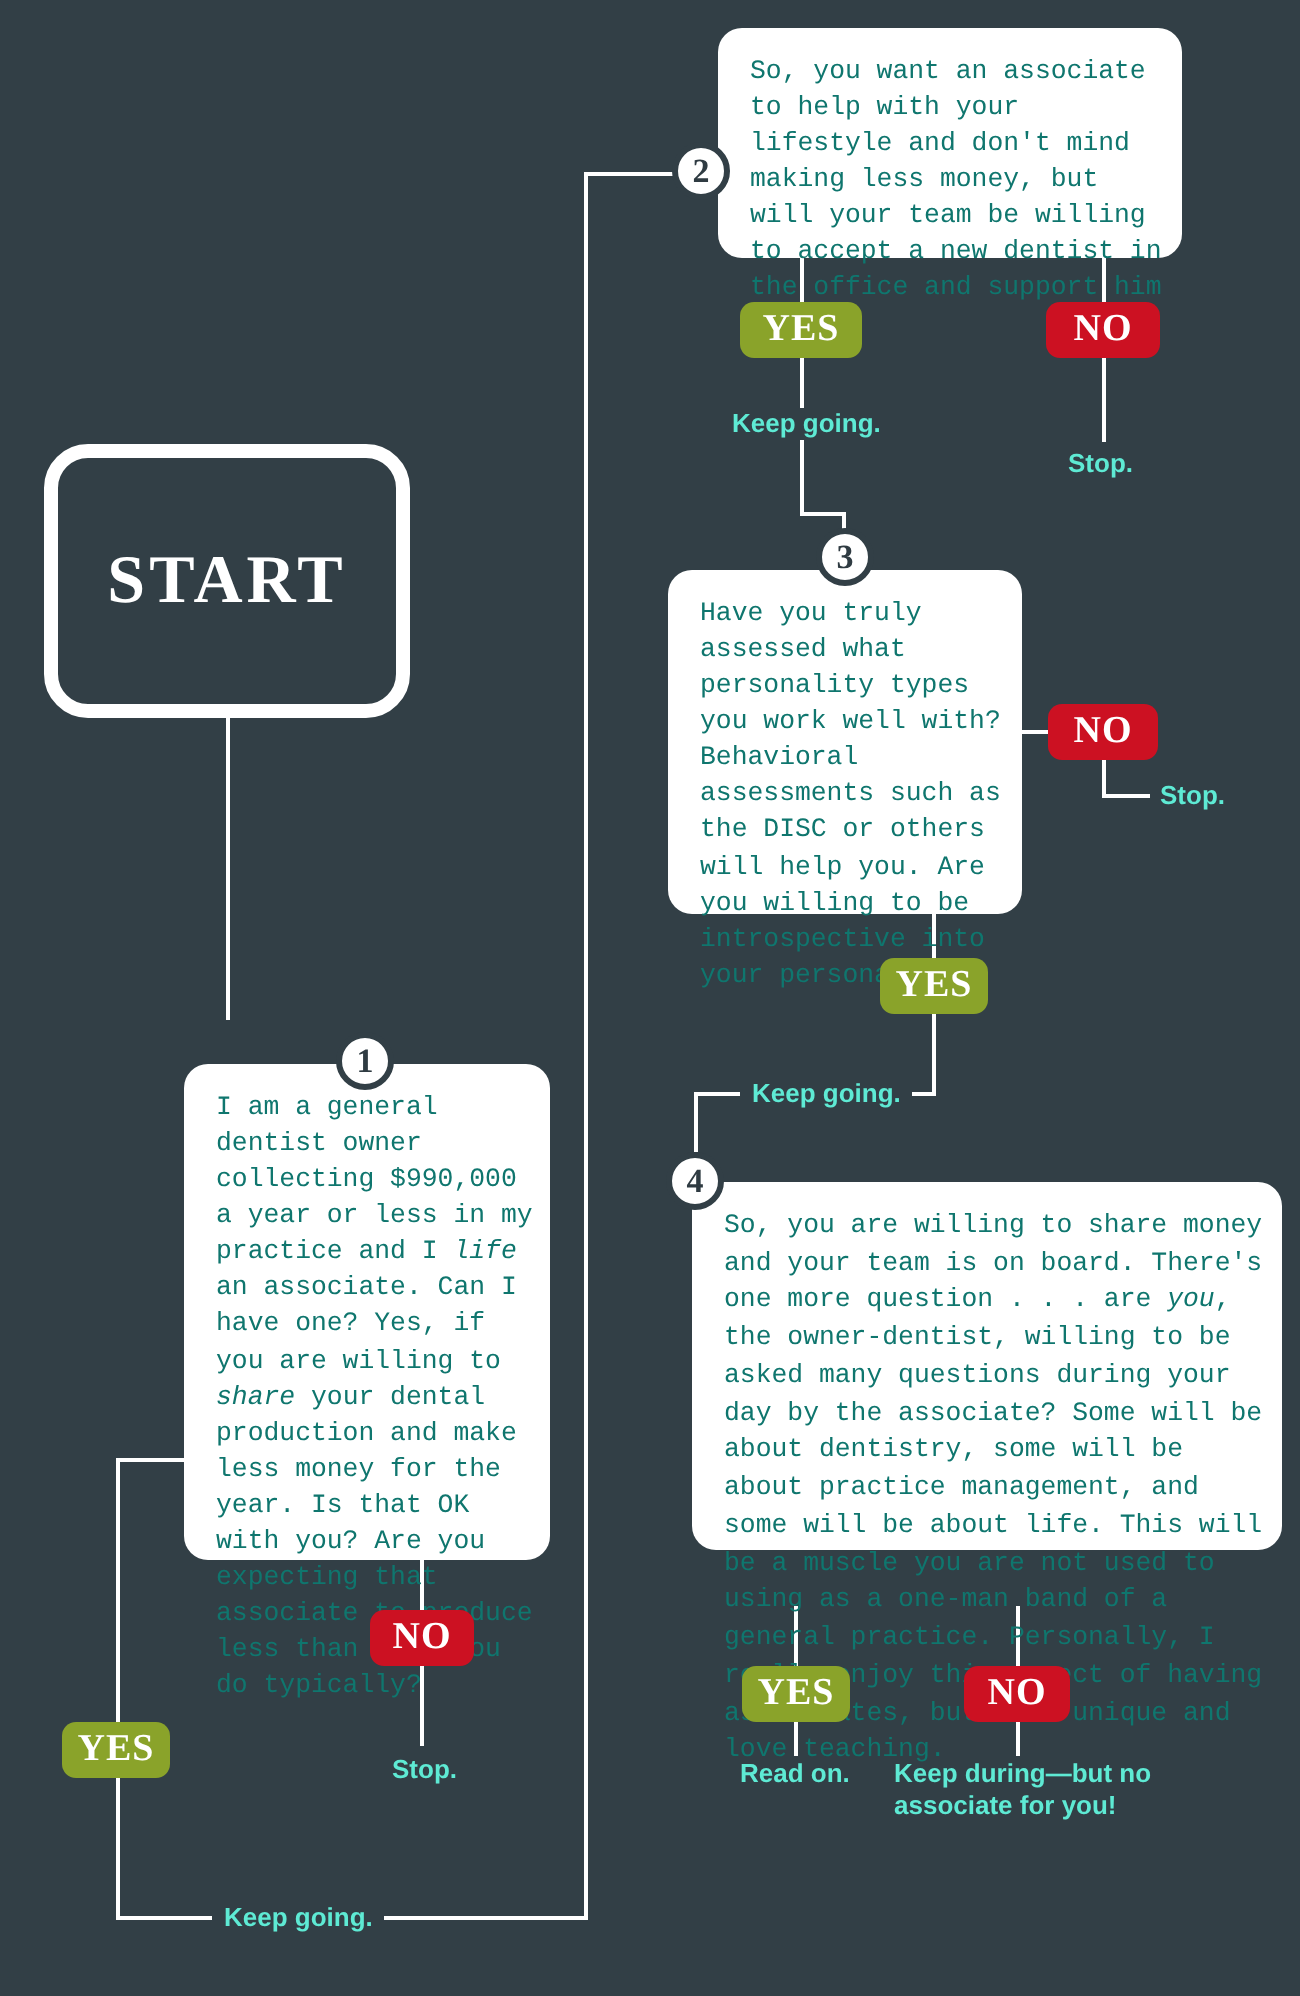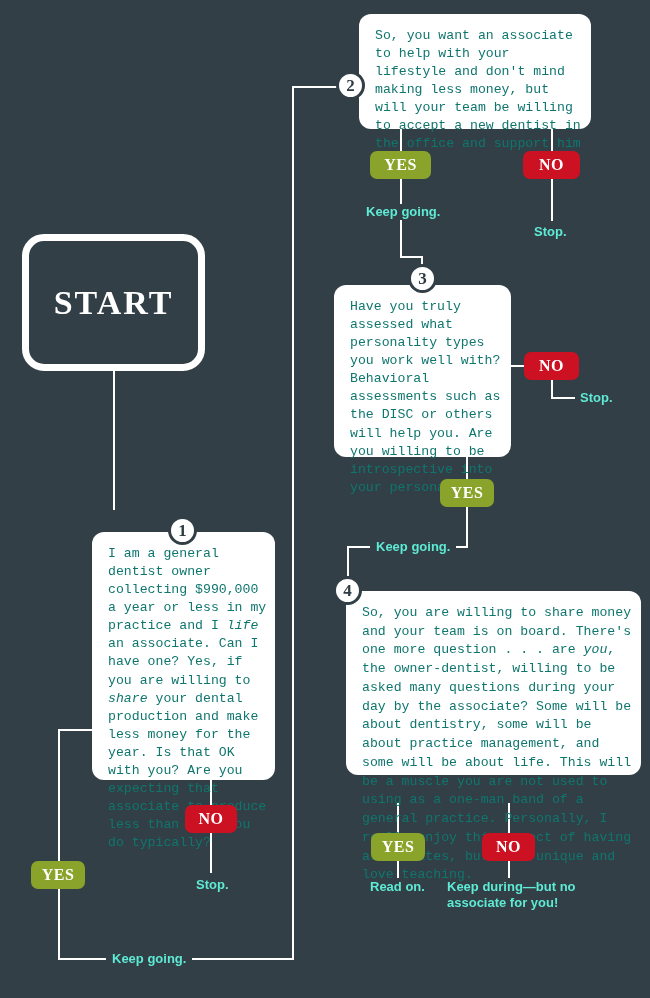--- a/index.html
+++ b/index.html
@@ -81,21 +81,21 @@
   .pill {
     position: absolute;
     box-sizing: border-box;
     height: 28px;
     border-radius: 7px;
     display: flex;
     align-items: center;
     justify-content: center;
     font-family: "Liberation Serif", serif;
     font-weight: bold;
-    font-size: 16px;
+    font-size: 19px;
     color: #ffffff;
     letter-spacing: 0.5px;
     z-index: 5;
   }
   .pill.yes { background: #8aa32a; }
   .pill.no  { background: #cc1122; }
 
   
   .cap {
     position: absolute;
@@ -149,21 +149,21 @@
   <div class="ln lnv" style="left:347px; top:546px; height:30px;"></div>
 
   <div class="ln lnh" style="left:363px; top:604px; width:22px;"></div>
 
   <div class="ln lnv" style="left:397px; top:803px; height:30px;"></div>
   <div class="ln lnv" style="left:397px; top:861px; height:17px;"></div>
 
   <div class="ln lnv" style="left:508px; top:803px; height:30px;"></div>
   <div class="ln lnv" style="left:508px; top:861px; height:17px;"></div>
 
-  <div class="start-box" style="left:22px; top:234px; width:183px; height:137px;">
+  <div class="start-box" style="left:22px; top:222px; width:183px; height:137px;">
     <span class="start-label">START</span>
   </div>
 
   <div class="card" style="left:92px; top:532px; width:183px; height:248px;">
     <span><span> I am a general dentist owner collecting $990,000 a year or less in my practice and I </span><i>life</i><span> an associate. Can I have one? Yes, if you are willing to </span><i>share</i><span> your dental production and make less money for the year. Is that OK with you? Are you expecting that associate to produce less than what you do typically?</span></span>
   </div>
   <div class="badge" style="left:168px; top:516px;">1</div>
 
   <div class="card" style="left:359px; top:14px; width:232px; height:115px;">
     <span><span>So, you want an associate to help with your lifestyle and don't mind making less money, but will your team be willing to accept a new dentist in the office and support him or her?</span></span>

